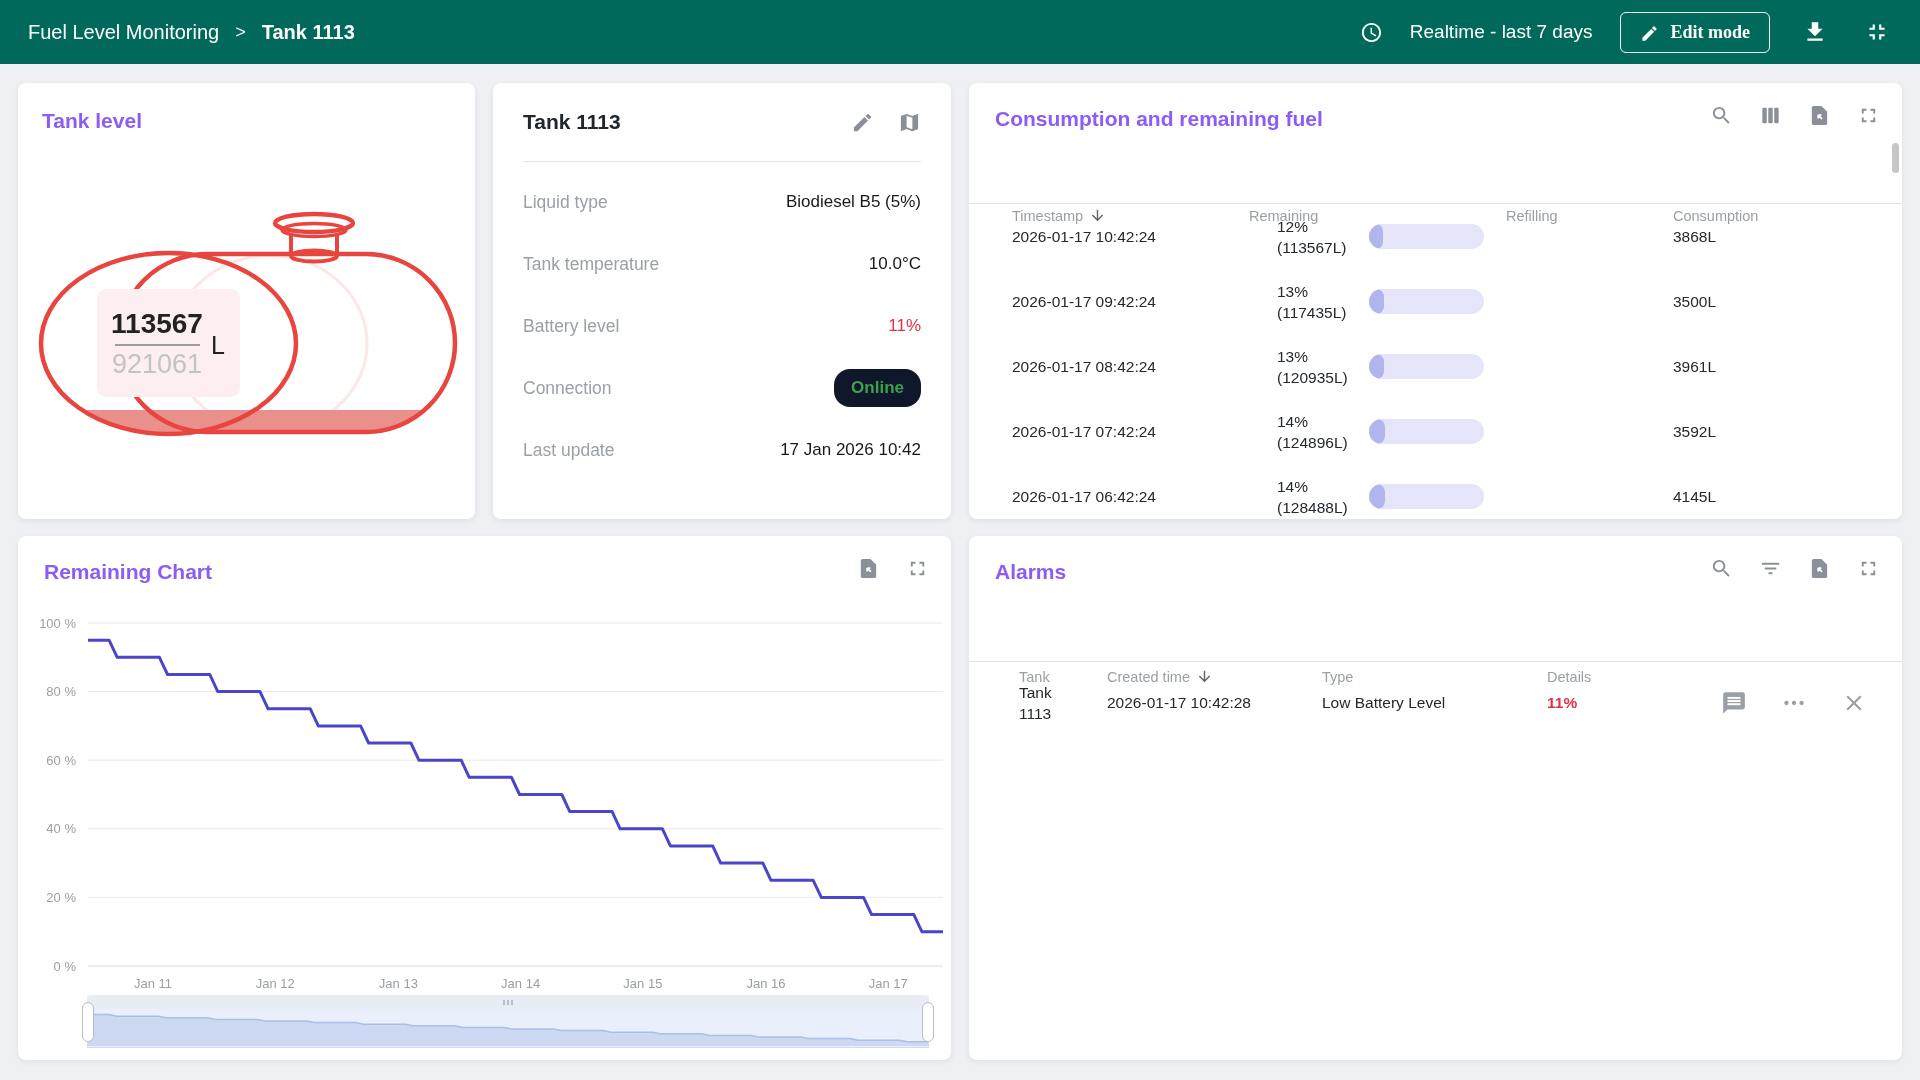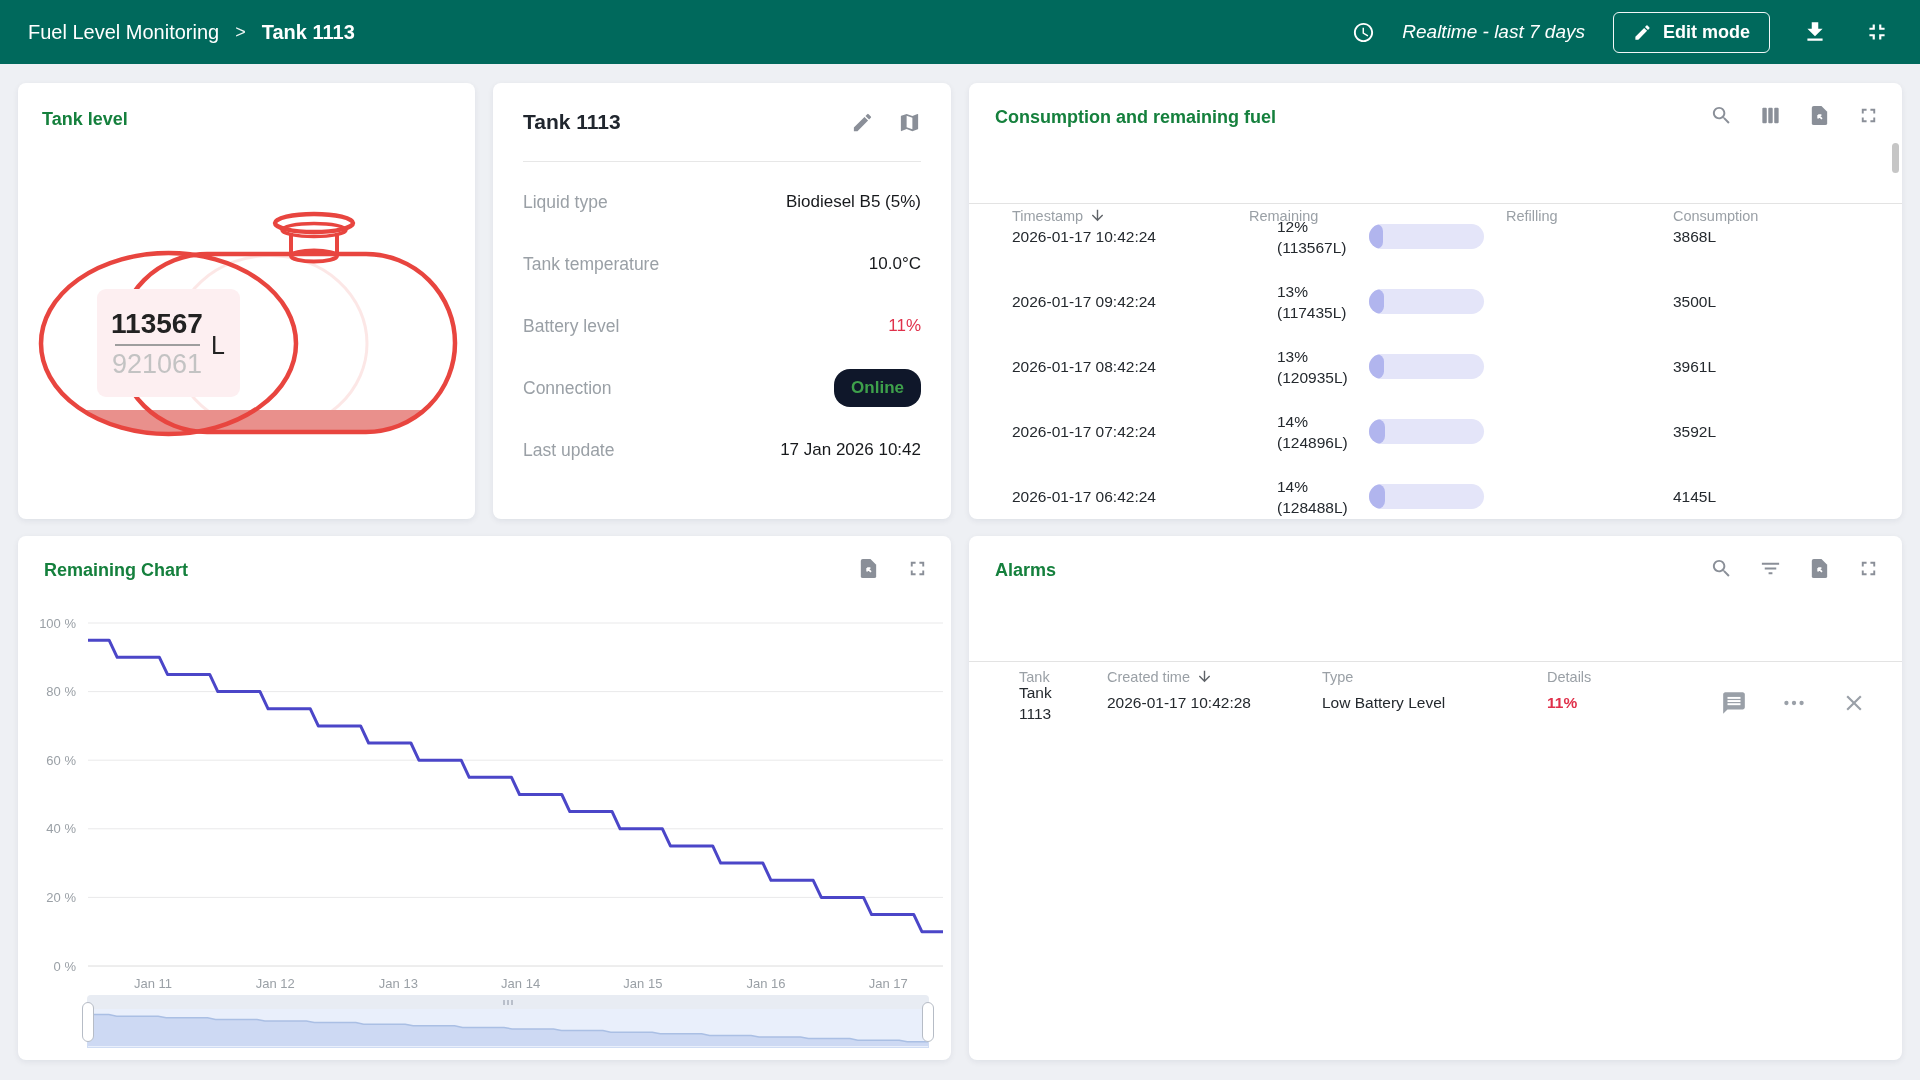--- a/index.html
+++ b/index.html
@@ -7,33 +7,33 @@
               font-family:"Liberation Sans", sans-serif; color:#24292e; }
 
   
   .topbar { height:64px; background:#00695c; display:flex; align-items:center;
             padding:0 26px 0 28px; color:#fff; }
   .breadcrumb { display:flex; align-items:center; font-size:20px; }
   .bc-root { font-weight:400; cursor:pointer; }
   .bc-sep  { margin:0 16px; font-size:18px; opacity:.95; }
   .bc-cur  { font-weight:700; }
   .topbar-right { margin-left:auto; display:flex; align-items:center; gap:28px; }
-  .timewindow { display:flex; align-items:center; gap:27px; font-size:19px; cursor:pointer;font-style:italic; }
+  .timewindow { display:flex; align-items:center; gap:27px; font-size:19px; cursor:pointer; }
   .icon svg { display:block; }
-  .edit-btn { display:flex; align-items:center; gap:11px; background:transparent;
+  .edit-btn { display:flex; align-items:flex-end; gap:11px; background:transparent;
               border:1px solid rgba(255,255,255,.95); border-radius:6px; color:#fff;
-              font-family:Liberation Sans, sans-serif; font-size:18px; font-weight:700; padding:9px 19px; cursor:pointer; }
+              font-family:Liberation Serif, serif; font-size:18px; font-weight:700; padding:9px 19px; cursor:pointer; }
   .tb-iconbtn { background:none; border:none; cursor:pointer; padding:4px; display:flex; }
 
   
   .grid { display:grid; grid-template-columns:457px 458px auto;
           grid-template-rows:436px 524px; gap:17px 18px; padding:19px 18px 20px; }
   .card { background:#fff; border-radius:8px; box-shadow:0 2px 6px rgba(20,30,50,.07);
           position:relative; overflow:hidden; }
-  .card-title { font-size:18px; font-weight:700; color:#15803d; }
+  .card-title { font-size:21px; font-weight:700; color:#8b5cf6; }
 
   
   .tank-card .card-title { position:absolute; left:24px; top:26px; }
   .tank-card svg.tank { position:absolute; left:0; top:0; }
 
   
   .info-card { padding:0 30px; }
   .info-head { height:79px; display:flex; align-items:center; justify-content:space-between;
                border-bottom:1px solid #e7e7e7; }
   .info-title { font-size:21px; font-weight:700; color:#20262e; }

